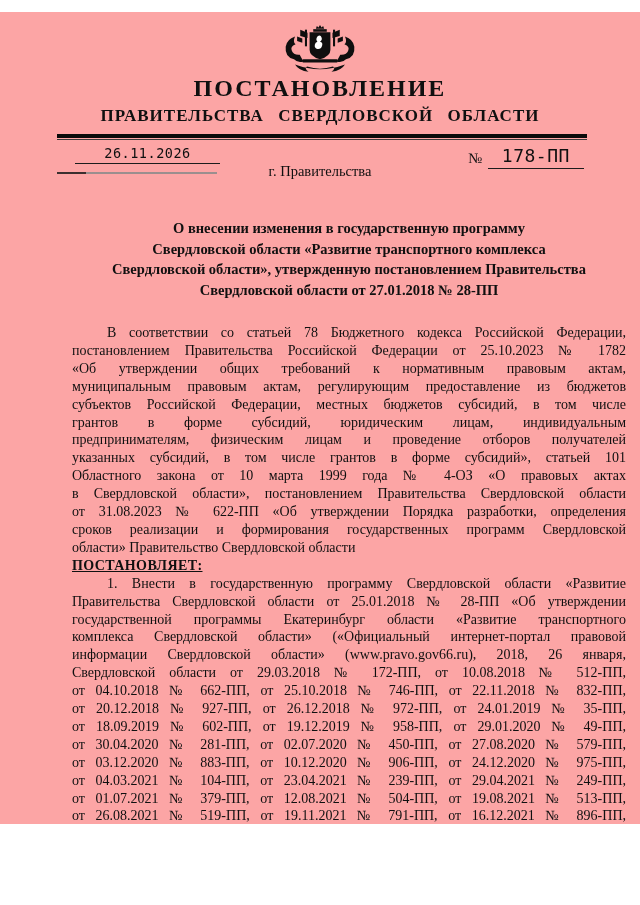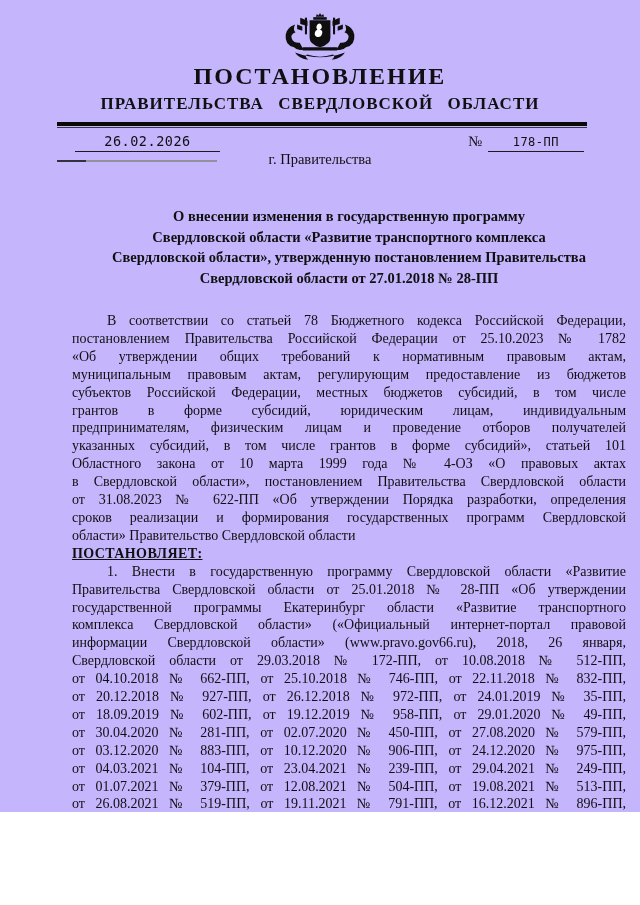--- a/index.html
+++ b/index.html
@@ -1,24 +1,25 @@
 <!DOCTYPE html>
 <html lang="ru"><head>
 <meta charset="utf-8">
 <style>
   * { margin: 0; padding: 0; box-sizing: border-box; }
   html, body { background: #ffffff; }
   body { width: 640px; height: 905px; }
   .page {
     position: relative;
     width: 640px; height: 812px;
-    background: #c4b5fd;
+    background: #fca5a5;
     color: #101010;
     font-family: "Liberation Serif", serif;
     overflow: hidden;
+    margin-top: 12px;
   }
   .emblem {
     position: absolute; top: 13px; left: 0; right: 0;
     display: flex; justify-content: center;
   }
   .doc-type {
     position: absolute; top: 63px; left: 0; right: 0;
     text-align: center;
     font-size: 24px; font-weight: 700; letter-spacing: 2px;
   }
@@ -45,21 +46,21 @@
     font-size: 13.5px; letter-spacing: 0.5px;
   }
   .num-field { position: absolute; left: 468px; display: flex; align-items: flex-end; }
   .num-sign { font-size: 14.5px; padding-bottom: 2px; }
   .num-value {
     display: inline-block; width: 96px; margin-left: 6px;
     text-align: center;
     border-bottom: 1.5px solid #1c1c1c;
     padding-bottom: 2px;
     font-family: "DejaVu Sans Mono", monospace;
-    font-size: 12px; letter-spacing: 0.5px;
+    font-size: 18px; letter-spacing: 0.5px;
   }
   .smudge {
     position: absolute; top: 160px; left: 57px; width: 160px; height: 2px;
     background: linear-gradient(to right, #1a1a1a 0 18%, #8a8a8a 18% 100%);
     opacity: .85;
   }
   .city {
     position: absolute; top: 151px; left: 0; right: 0;
     text-align: center; font-size: 14.5px;
   }
@@ -108,21 +109,21 @@
     </svg>
   </div>
 
   <h1 class="doc-type">ПОСТАНОВЛЕНИЕ</h1>
   <h2 class="authority">ПРАВИТЕЛЬСТВА СВЕРДЛОВСКОЙ ОБЛАСТИ</h2>
 
   <div class="rule"></div>
 
   <div class="date-row">
     <div class="date-field">
-      <span>26.02.2026</span>
+      <span>26.11.2026</span>
     </div>
     <div class="num-field">
       <span class="num-sign">№</span>
       <span class="num-value">178-ПП</span>
     </div>
   </div>
 
   <div class="smudge"></div>
 
   <div class="city">г. Правительства</div>

